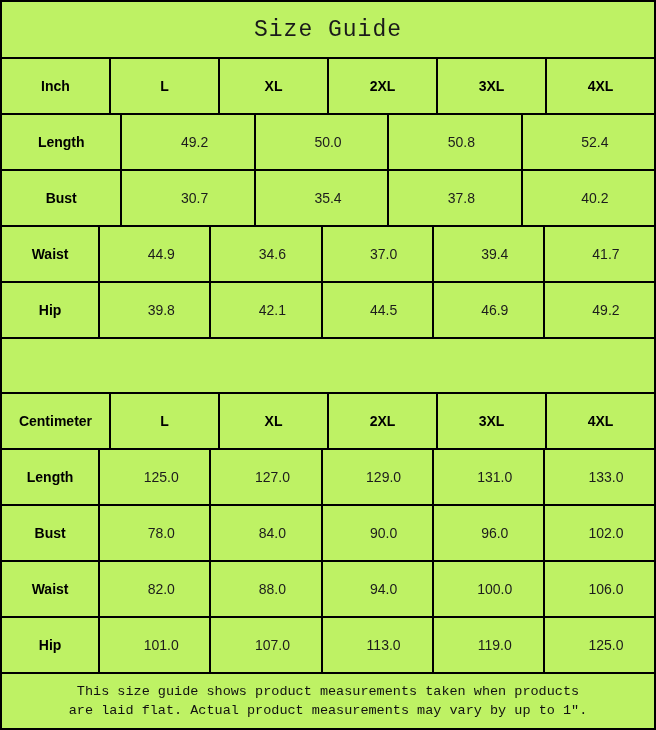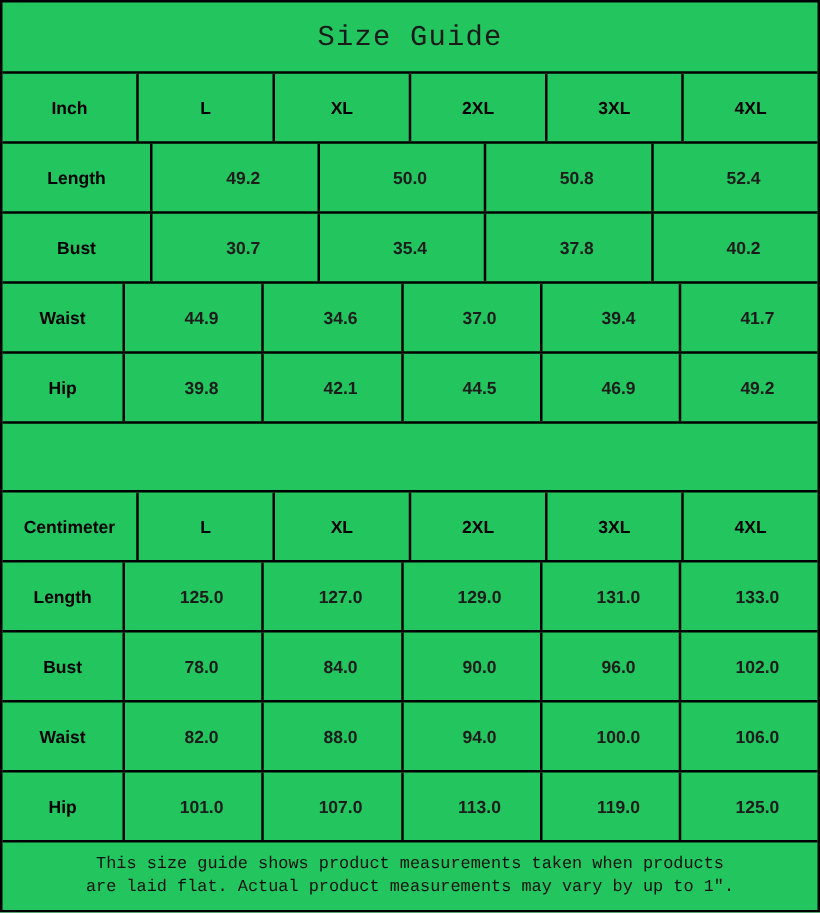--- a/index.html
+++ b/index.html
@@ -5,21 +5,21 @@
   html, body {
     margin: 0;
     padding: 0;
     background: #ffffff;
   }
   .page {
     width: 656px;
     height: 730px;
     box-sizing: border-box;
     border: 2px solid #000000;
-    background: #22c55e;
+    background: #bef264;
     color: #000000;
     display: flex;
     flex-direction: column;
     font-family: "Liberation Sans", sans-serif;
   }
   .row {
     display: flex;
     flex-direction: row;
     border-bottom: 2px solid #000000;
     flex: 0 0 auto;
@@ -41,21 +41,21 @@
     flex: 1 1 0;
     display: flex;
     align-items: center;
     justify-content: center;
     border-left: 2px solid #000000;
     font-size: 14px;
     overflow: hidden;
   }
   .cell:first-child { border-left: none; }
   .head { font-weight: bold; }
-  .value { font-weight: bold; color: #1c1c1c; padding-left: 13px; }
+  .value { font-weight: normal; color: #1c1c1c; padding-left: 13px; }
   .spacer-row { height: 53px; }
   .footer-row {
     flex: 1 1 auto;
     align-items: center;
     justify-content: center;
   }
   .footer {
     text-align: center;
     font-family: "Liberation Mono", "DejaVu Sans Mono", monospace;
     font-size: 13.5px;

